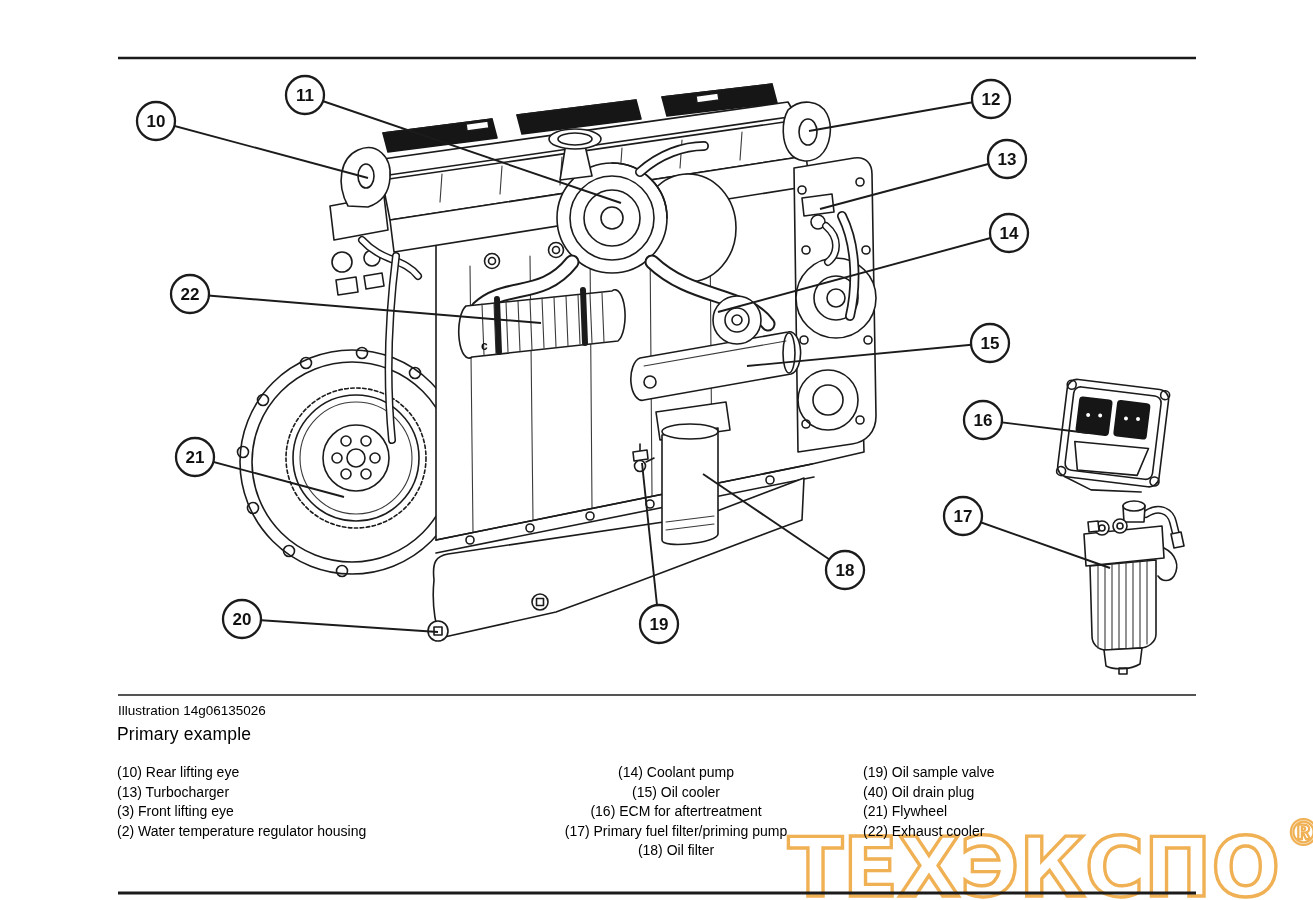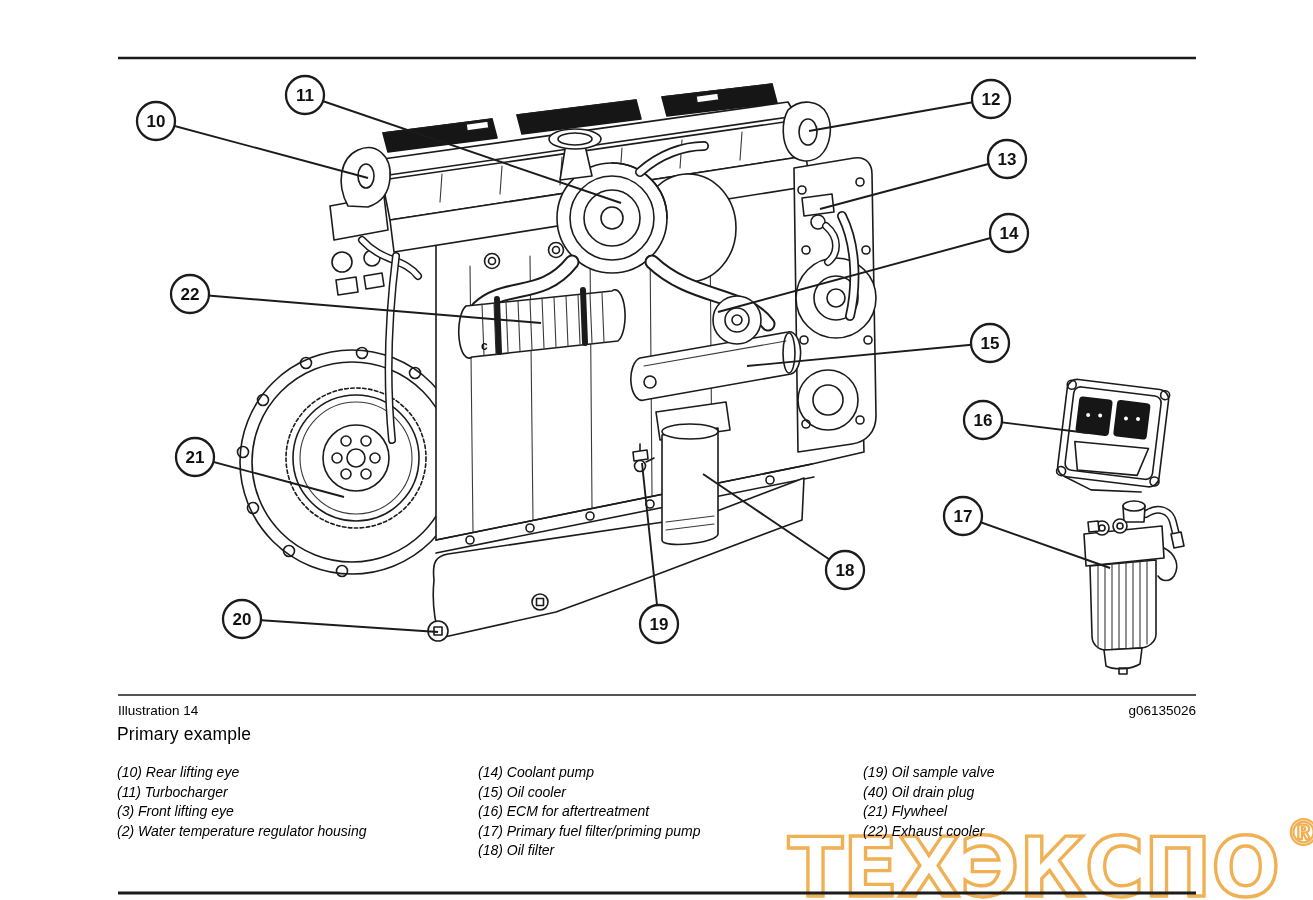--- a/index.html
+++ b/index.html
@@ -20,27 +20,27 @@
   .rule{stroke:#1b1b1b;}
   .leader{stroke:#1b1b1b;stroke-width:1.9;}
   .callout-circle{fill:#fff;stroke:#1b1b1b;stroke-width:2.3;}
   .callout-num{font-family:"Liberation Sans",sans-serif;font-weight:bold;font-size:17px;
                fill:#111;text-anchor:middle;}
   .marking{font-family:"Liberation Sans",sans-serif;font-weight:bold;font-size:12px;fill:#111;}
 
   .wm{font-family:"DejaVu Sans",sans-serif;font-weight:bold;fill:none;}
 
   .caption{position:absolute;left:118px;top:703px;width:1078px;display:flex;
-           justify-content:space-between;font-size:13.5px;line-height:16px;}
+           font-size:13.5px;line-height:16px;}
   .subtitle{position:absolute;left:117px;top:724px;margin:0;font-size:17.5px;
             font-weight:400;letter-spacing:.2px;}
   .legend{position:absolute;left:0;top:763px;width:1313px;font-size:14px;line-height:19.5px;}
-  .col{position:absolute;top:0;font-style:italic;}
+  .col{position:absolute;top:0;}
   .col1{left:117px;width:372px;}
-  .col2{left:478px;width:372px;}
+  .col2{left:490px;width:372px;text-align:center;}
   .col3{left:863px;width:333px;}
   .lsub{padding-left:22px;}
 </style>
 </head>
 <body>
 
 <div class="page">
 
   <svg class="fig" viewBox="0 0 1313 900">
 
@@ -318,21 +318,21 @@
   <div class="caption">
     <span>Illustration 14</span>
     <span>g06135026</span>
   </div>
 
   <h2 class="subtitle">Primary example</h2>
 
   <div class="legend">
     <div class="col col1">
         <div class="lrow"><span>(10) Rear lifting eye</span></div>
-        <div class="lrow"><span>(11) Turbocharger</span></div>
+        <div class="lrow"><span>(13) Turbocharger</span></div>
         <div class="lrow"><span>(3) Front lifting eye</span></div>
         <div class="lrow"><span>(2) Water temperature regulator housing</span></div>
       </div>
     <div class="col col2">
         <div class="lrow"><span>(14) Coolant pump</span></div>
         <div class="lrow"><span>(15) Oil cooler</span></div>
         <div class="lrow"><span>(16) ECM for aftertreatment</span></div>
         <div class="lrow"><span>(17) Primary fuel filter/priming pump</span></div>
         <div class="lrow"><span>(18) Oil filter</span></div>
       </div>

